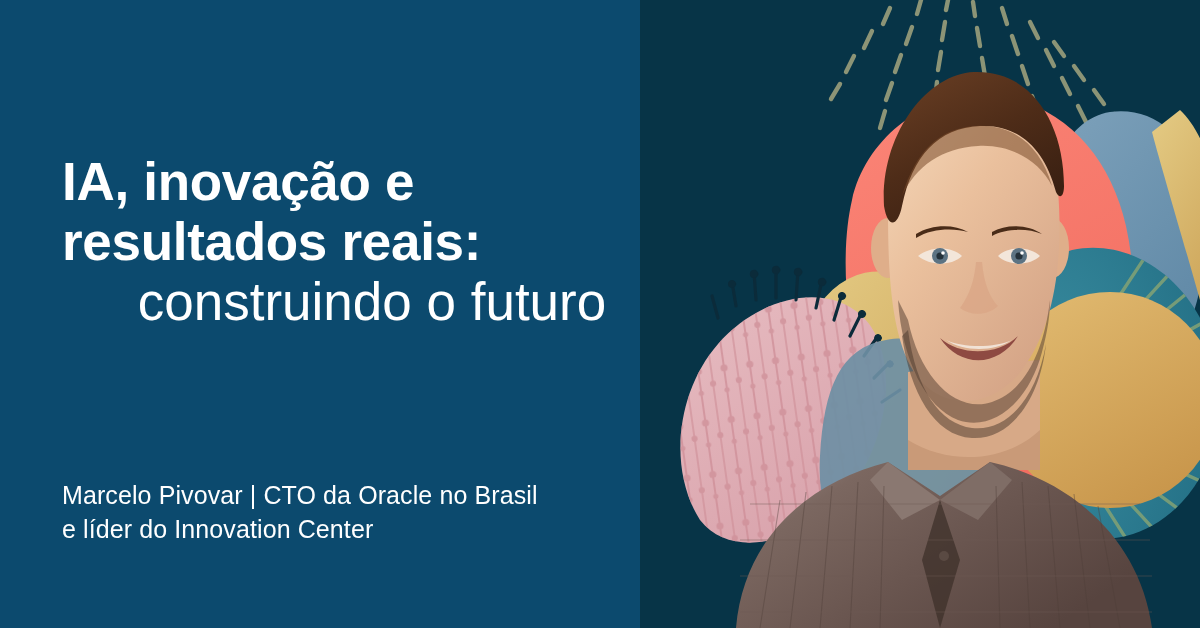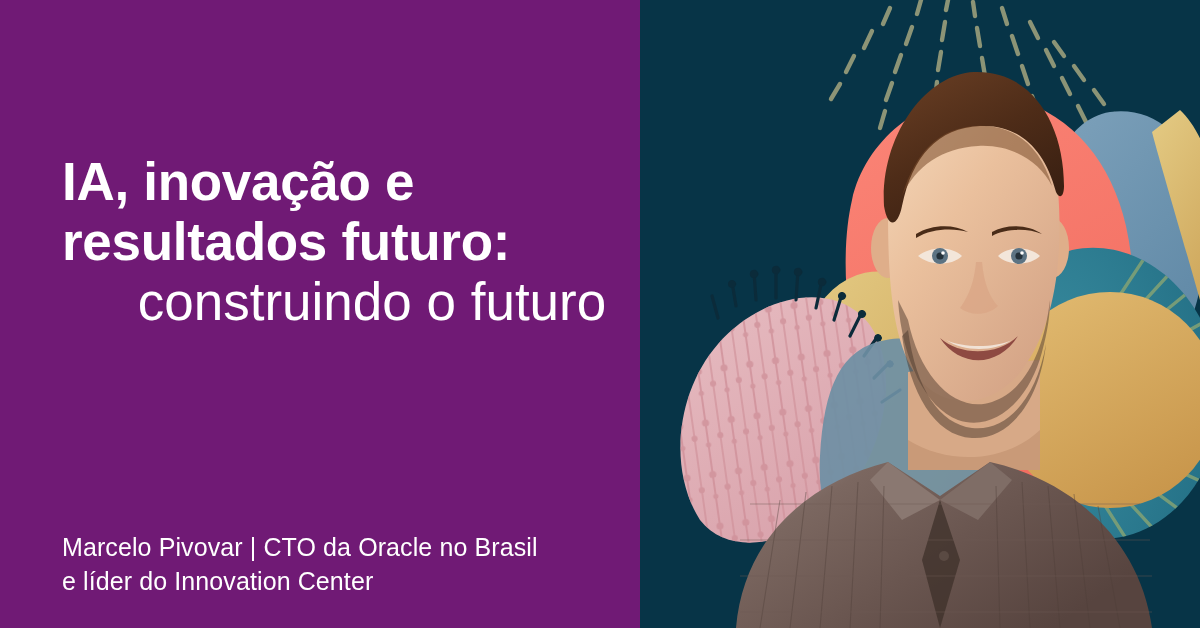--- a/index.html
+++ b/index.html
@@ -7,21 +7,21 @@
   html, body {
     width:1200px; height:628px;
     overflow:hidden;
     background:#073447;
   }
   body { font-family:"Liberation Sans", sans-serif; }
 
   .banner {
     position:relative;
     width:1200px; height:628px;
-    background:#701a75;
+    background:#0c4a6e;
     overflow:hidden;
   }
 
   
   .art {
     position:absolute;
     top:0; right:0;
     width:560px; height:628px;
     overflow:hidden;
   }
@@ -45,21 +45,21 @@
     font-size:53px;
     line-height:60px;
     letter-spacing:-0.3px;
   }
   .headline .ln { display:block; white-space:nowrap; }
   .headline .bold { font-weight:700; }
   .headline .light { font-weight:300; letter-spacing:0px;text-align:center; }
 
   .attribution {
     position:absolute;
-    top:530px;
+    top:478px;
     left:0;
     width:640px;
     color:#ffffff;
     font-weight:400;
     font-size:25px;
     line-height:34px;
     letter-spacing:0.1px;
   }
   .attribution .ln { display:block; white-space:nowrap; }
 </style>
@@ -357,21 +357,21 @@
           </g>
         </g>
       </g>
     </svg>
   </div>
 
   <div class="copy">
 
     <div class="headline">
       <span class="ln bold">IA, inovação e</span>
-      <span class="ln bold">resultados futuro:</span>
+      <span class="ln bold">resultados reais:</span>
       <span class="ln light">construindo o futuro</span>
     </div>
 
     <div class="attribution">
       <span class="ln">Marcelo Pivovar | CTO da Oracle no Brasil</span>
       <span class="ln">e líder do Innovation Center</span>
     </div>
 
   </div>
 </div>

